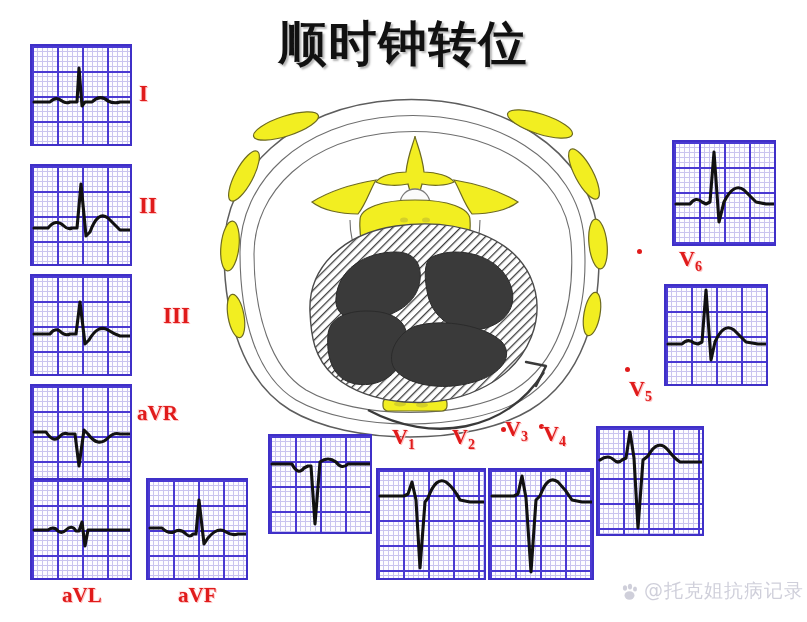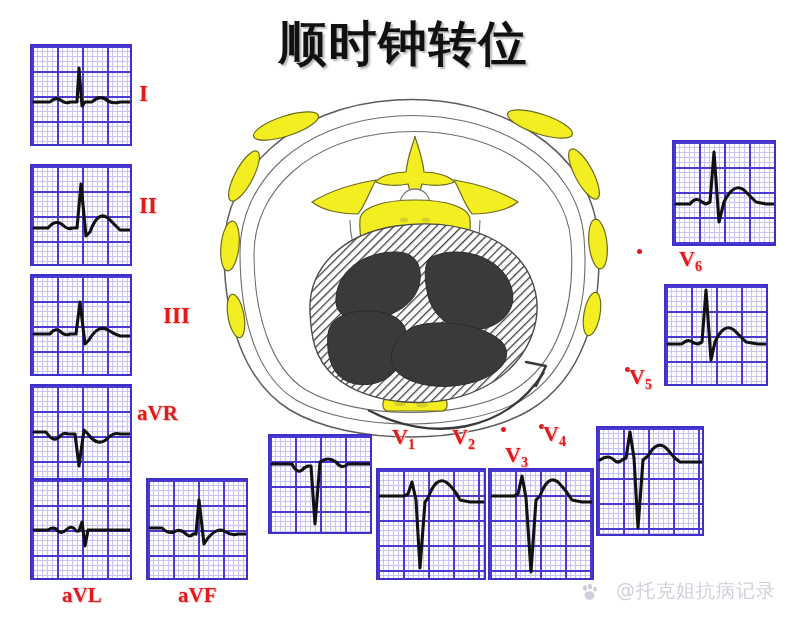--- a/index.html
+++ b/index.html
@@ -74,22 +74,22 @@
   .skin-thin{fill:none;stroke:#6e6e6e;stroke-width:1.1;}
   .bone{fill:#f2ee21;stroke:#6d6a20;stroke-width:1.2;}
   .bone-spot{fill:#cfc92a;opacity:.85;}
   .disc{fill:#fbfbfb;stroke:#7a7a7a;stroke-width:1.3;}
   .myo{fill:url(#hatch);stroke:#4a4a4a;stroke-width:1.4;}
   .chamber{fill:#3a3a3a;stroke:#2b2b2b;stroke-width:1;}
   .arrow{fill:none;stroke:#3a3a3a;stroke-width:2.4;}
 
   
   .watermark{
-    position:absolute;left:580px;top:578px;
-    display:flex;align-items:center;gap:17px;
+    position:absolute;left:620px;top:578px;
+    display:flex;align-items:center;gap:5px;
     opacity:.42;
   }
   .wm-icon{width:19px;height:19px;position:relative;flex:0 0 auto;}
   .wm-text{
     font-family:"DejaVu Sans",sans-serif;
     font-size:19px;color:#8e8ea8;letter-spacing:1px;white-space:nowrap;
   }
 </style>
 </head>
 <body>
@@ -301,31 +301,31 @@
 
   <div class="lead-label lead-chest" style="left:392px;top:426px;">
     <span>V</span><sub>1</sub>
   </div>
 
   <div class="lead-label lead-chest" style="left:452px;top:426px;">
     <span>V</span><sub>2</sub>
   </div>
 
   <div class="dot" style="left:501px;top:427px;"></div>
-  <div class="lead-label lead-chest" style="left:505px;top:444px;">
+  <div class="lead-label lead-chest" style="left:505px;top:418px;">
     <span>V</span><sub>3</sub>
   </div>
 
   <div class="dot" style="left:539px;top:424px;"></div>
   <div class="lead-label lead-chest" style="left:543px;top:423px;">
     <span>V</span><sub>4</sub>
   </div>
 
   <div class="dot" style="left:625px;top:367px;"></div>
-  <div class="lead-label lead-chest" style="left:629px;top:366px;">
+  <div class="lead-label lead-chest" style="left:629px;top:378px;">
     <span>V</span><sub>5</sub>
   </div>
 
   <div class="dot" style="left:637px;top:249px;"></div>
   <div class="lead-label lead-chest" style="left:679px;top:248px;">
     <span>V</span><sub>6</sub>
   </div>
 
   <div class="watermark">
     <div class="wm-icon">

